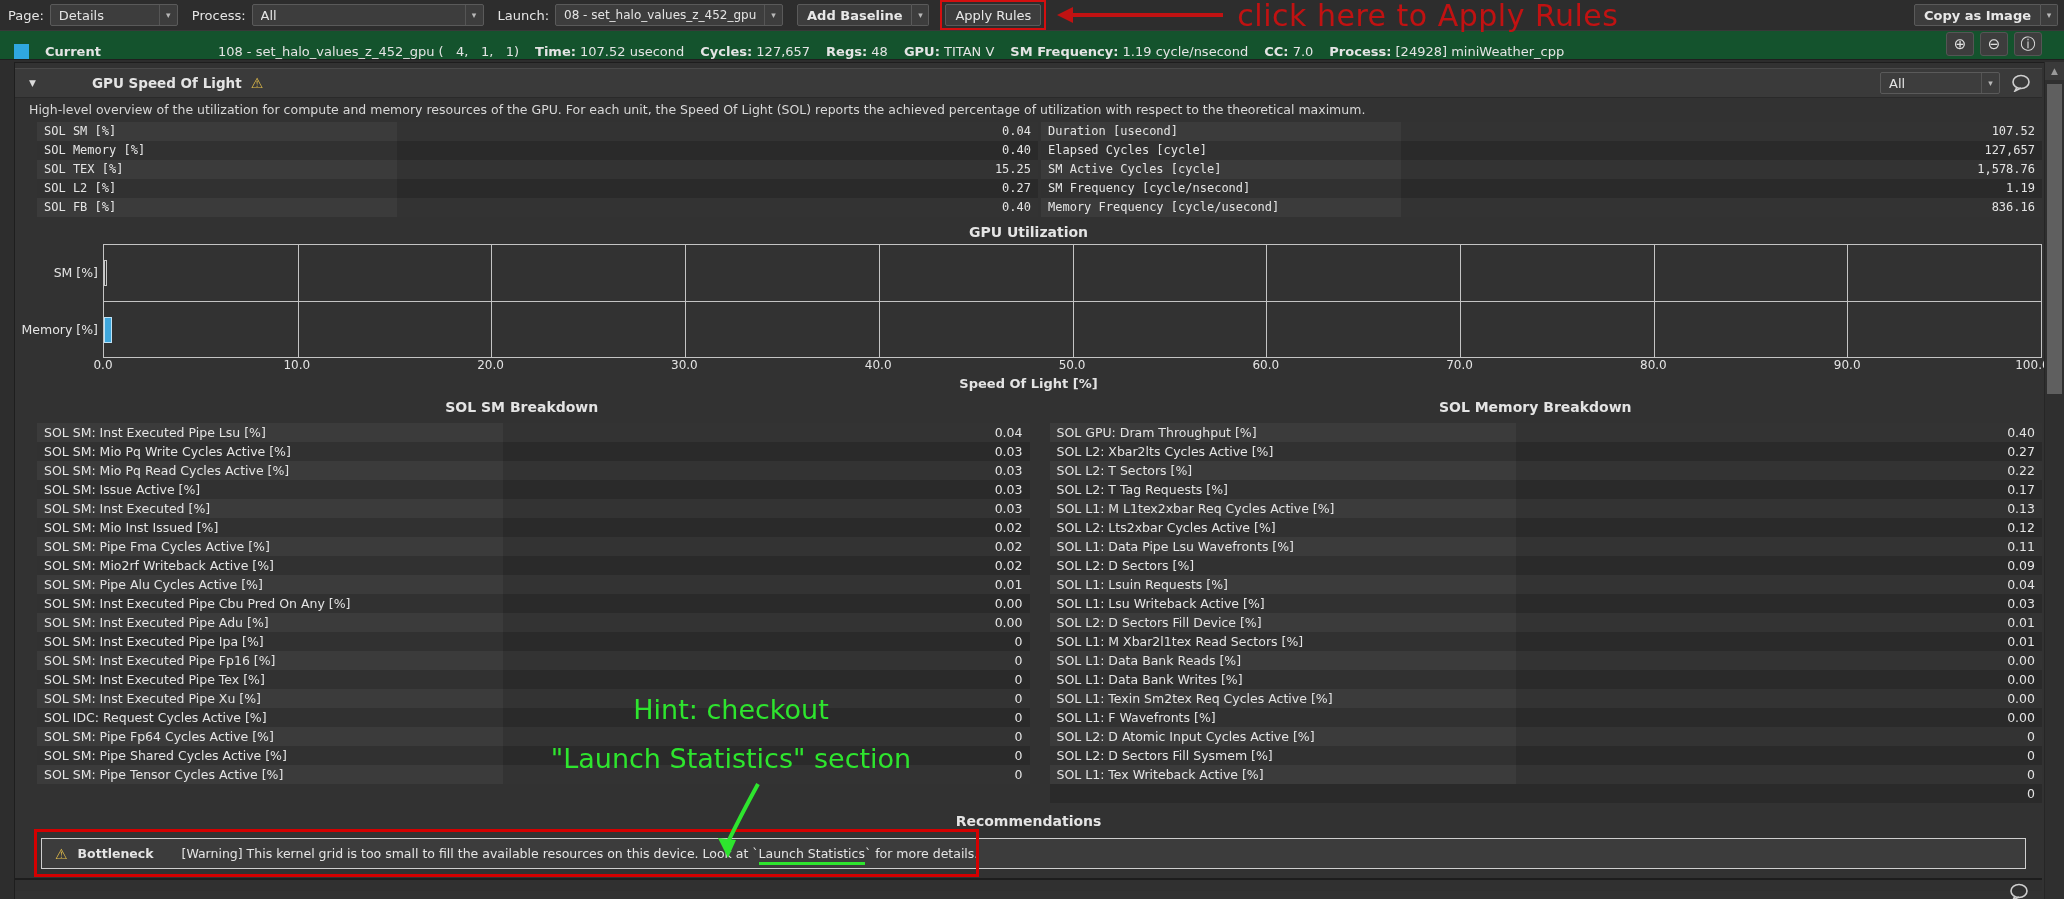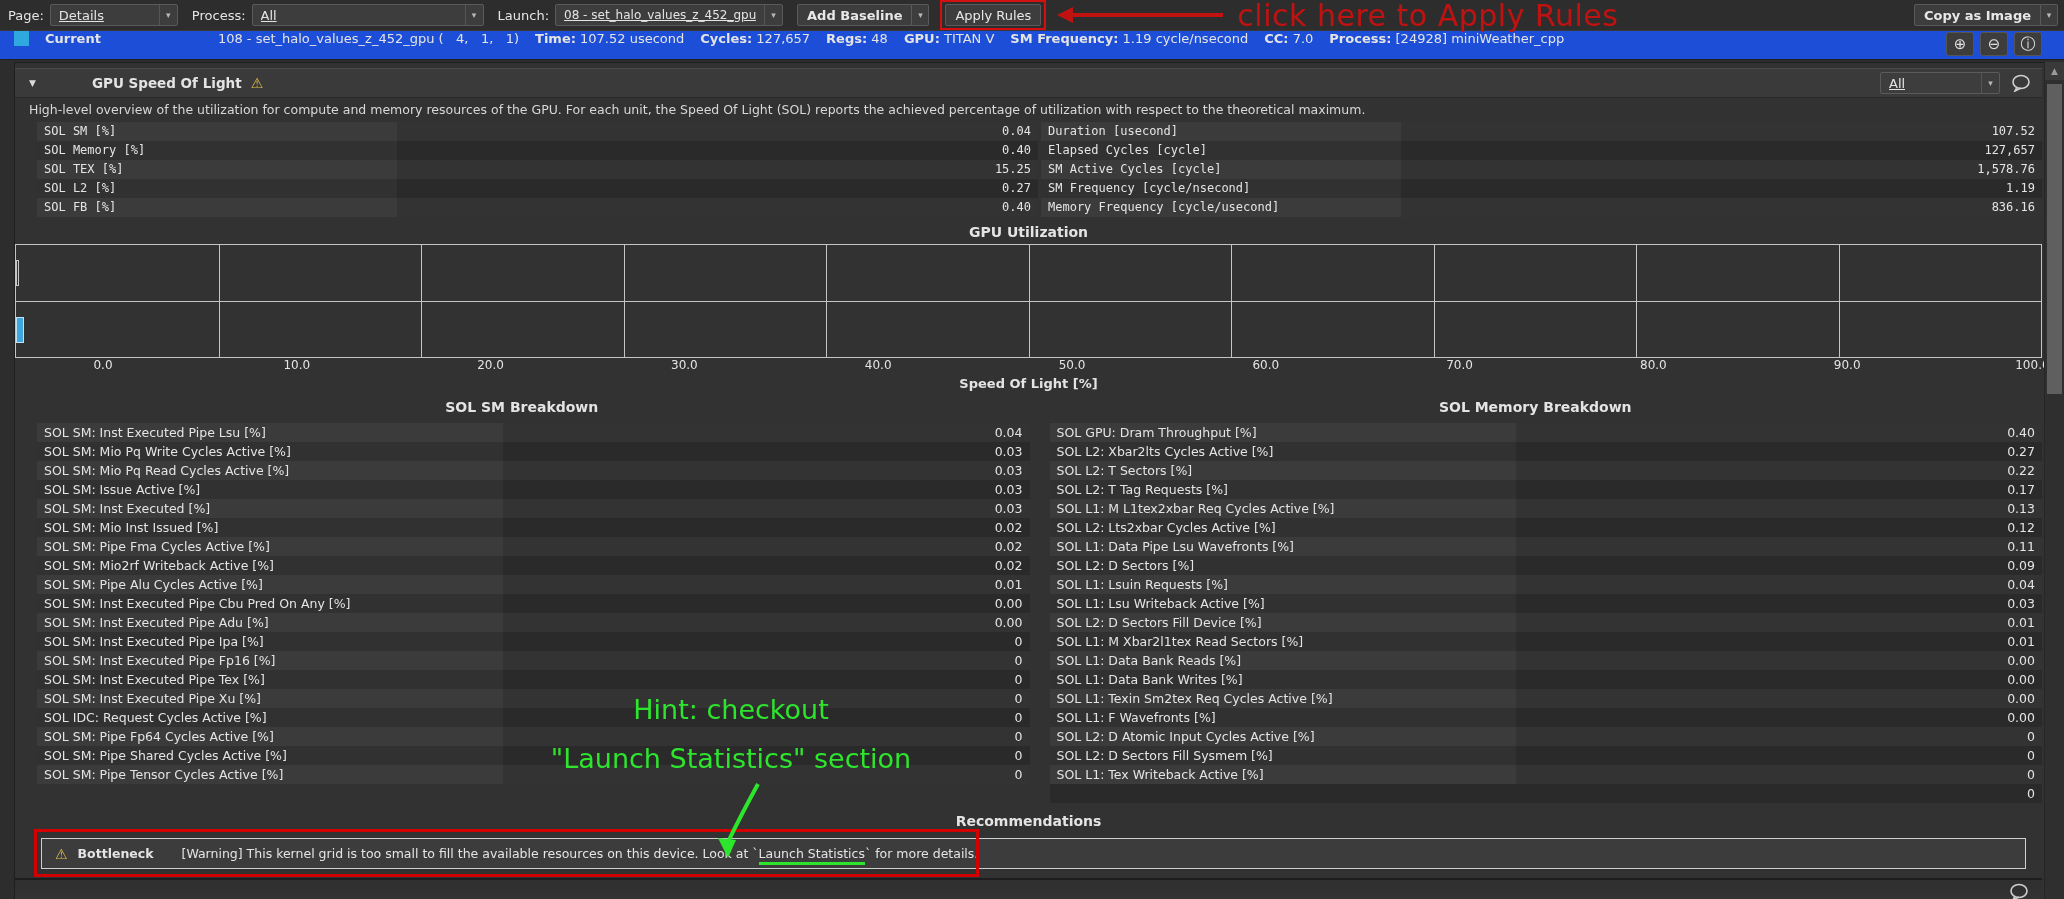--- a/index.html
+++ b/index.html
@@ -7,41 +7,41 @@
   body {
     background:#2d2d2d; color:#e4e4e4;
     font-family:"DejaVu Sans","Liberation Sans",sans-serif;
     font-size:13px; position:relative;
   }
   
   .toolbar { height:30px; display:flex; align-items:center; gap:6px; padding:0 8px; background:#2d2d2d; }
   .tb-label { color:#e5e5e5; white-space:nowrap; }
   .combo { display:inline-flex; align-items:center; height:22px; background:#3d3d3d;
            border:1px solid #5a5a5a; border-radius:2px; padding-left:8px; cursor:default; }
-  .combo .combo-text { white-space:nowrap; overflow:hidden;text-decoration:underline; }
+  .combo .combo-text { white-space:nowrap; overflow:hidden; }
   .combo .arrow-seg { margin-left:auto; width:18px; height:100%; display:flex; align-items:center;
                       justify-content:center; border-left:1px solid #555; color:#b8b8b8; font-size:9px; }
   .btn { display:inline-flex; align-items:center; height:22px; background:#3d3d3d; border:1px solid #5a5a5a;
          border-radius:2px; padding:0 9px; color:#e8e8e8; white-space:nowrap; cursor:default; }
   .split-btn { display:inline-flex; }
   .split-btn .btn { border-radius:2px 0 0 2px;font-weight:bold; }
   .split-btn .seg { width:17px; height:22px; background:#3d3d3d; border:1px solid #5a5a5a; border-left:none;
                     border-radius:0 2px 2px 0; display:flex; align-items:center; justify-content:center;
                     color:#b8b8b8; font-size:9px; }
   .apply-wrap { position:relative; margin-left:10px; }
   .apply-wrap::after { content:""; position:absolute; left:-5px; top:-4px; right:-5px; bottom:-4px;
                        border:2px solid #d40f0f; pointer-events:none; }
   .red-anno { display:flex; align-items:center; margin-left:10px; pointer-events:none; }
   .red-arrowhead { width:0; height:0; border-top:8px solid transparent; border-bottom:8px solid transparent;
                    border-right:16px solid #c11212; }
   .red-shaft { width:150px; height:4px; background:#c11212; }
   .red-text { font-size:30px; color:#c11212; margin-left:14px; white-space:nowrap; letter-spacing:0.5px; }
   .copy-wrap { position:absolute; right:6px; top:4px; }
   
-  .current-row { height:30px; display:flex; align-items:flex-start; background:#1d4ed8;
+  .current-row { height:30px; display:flex; align-items:flex-end; background:#14532d;
                  border-top:1px solid #383838; border-bottom:1px solid #1f1f1f; padding:0 8px; }
   .cur-square { width:15px; height:15px; background:#2fa8e0; margin:0 16px 0 6px; }
   .cur-label { font-weight:bold; }
   .kernel { margin-left:117px; white-space:pre; }
   .stat { margin-left:16px; white-space:pre; }
   .stat .sk { font-weight:bold; }
   .zoom-btns { position:absolute; right:22px; top:32px; display:flex; gap:6px; }
   .icon-btn { width:28px; height:24px; background:#3d3d3d; border:1px solid #555; border-radius:3px;
               display:flex; align-items:center; justify-content:center; color:#e0e0e0; font-size:15px; }
   
@@ -226,20 +226,24 @@
         </div>
         <div class="t-row">
           <span class="lbl">Memory Frequency [cycle/usecond]</span>
           <span class="val">836.16</span>
         </div>
       </div>
   </div>
 
   <div class="center-title">GPU Utilization</div>
   <div class="chart">
+    <div class="cats" id="cats">
+        <div class="cat">SM [%]</div>
+        <div class="cat">Memory [%]</div>
+      </div>
     <div class="plot" id="plot">
       <div class="mid"></div>
       <div class="bar bar-sm" id="bar-sm" style="width: 0.04%;"></div>
       <div class="bar bar-mem" id="bar-mem" style="width: 0.4%; background: rgb(63, 167, 221);"></div>
     <div class="gl" style="left: 10%;"></div>
         <div class="gl" style="left: 20%;"></div>
         <div class="gl" style="left: 30%;"></div>
         <div class="gl" style="left: 40%;"></div>
         <div class="gl" style="left: 50%;"></div>
         <div class="gl" style="left: 60%;"></div>

